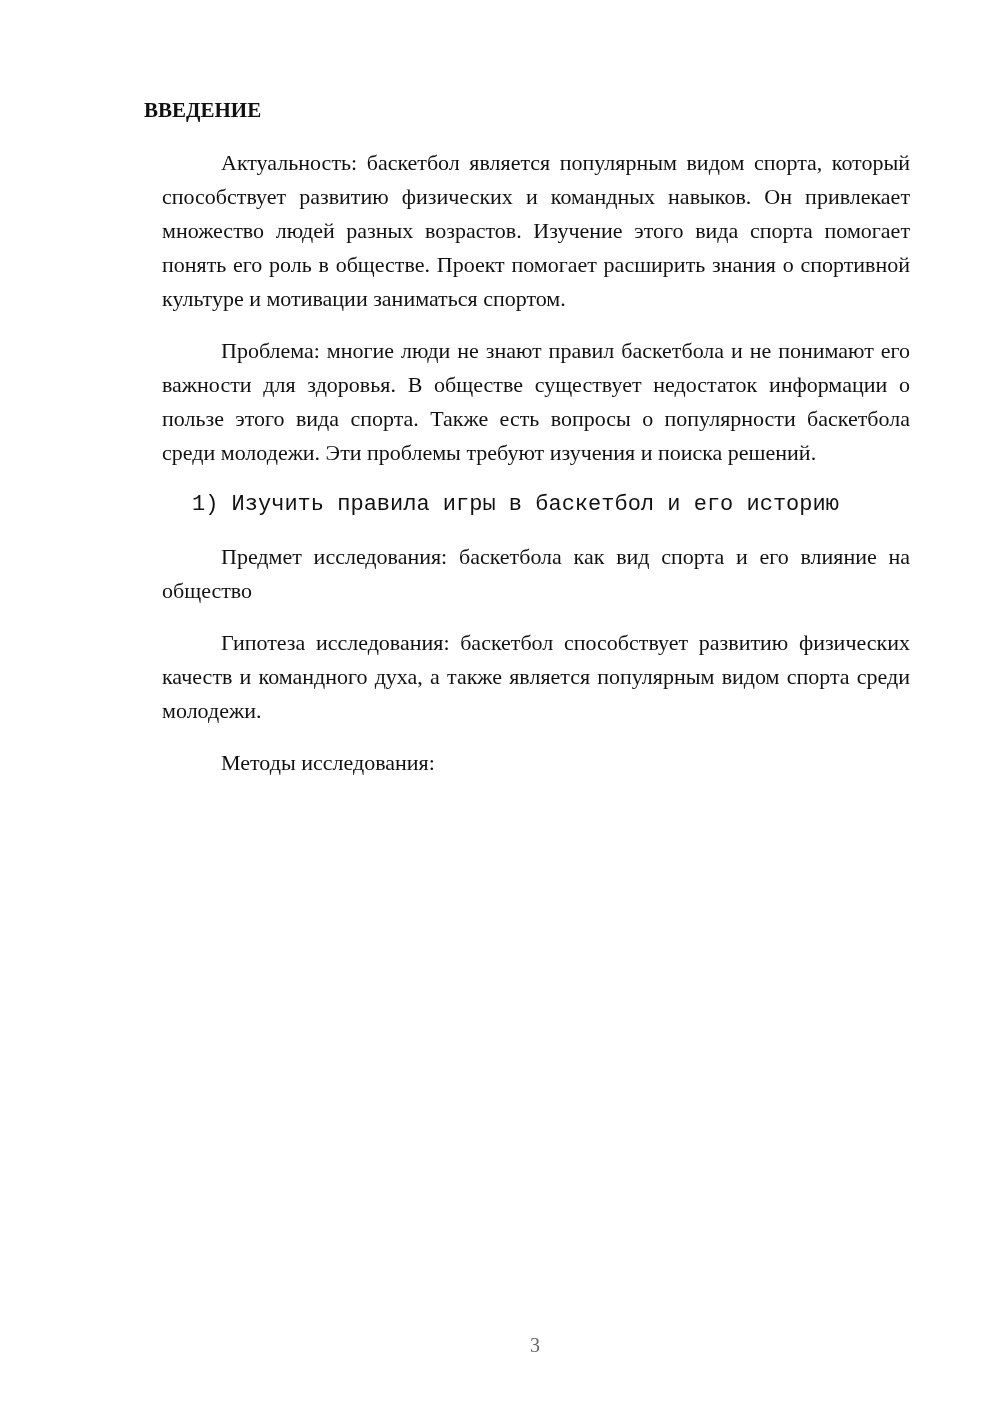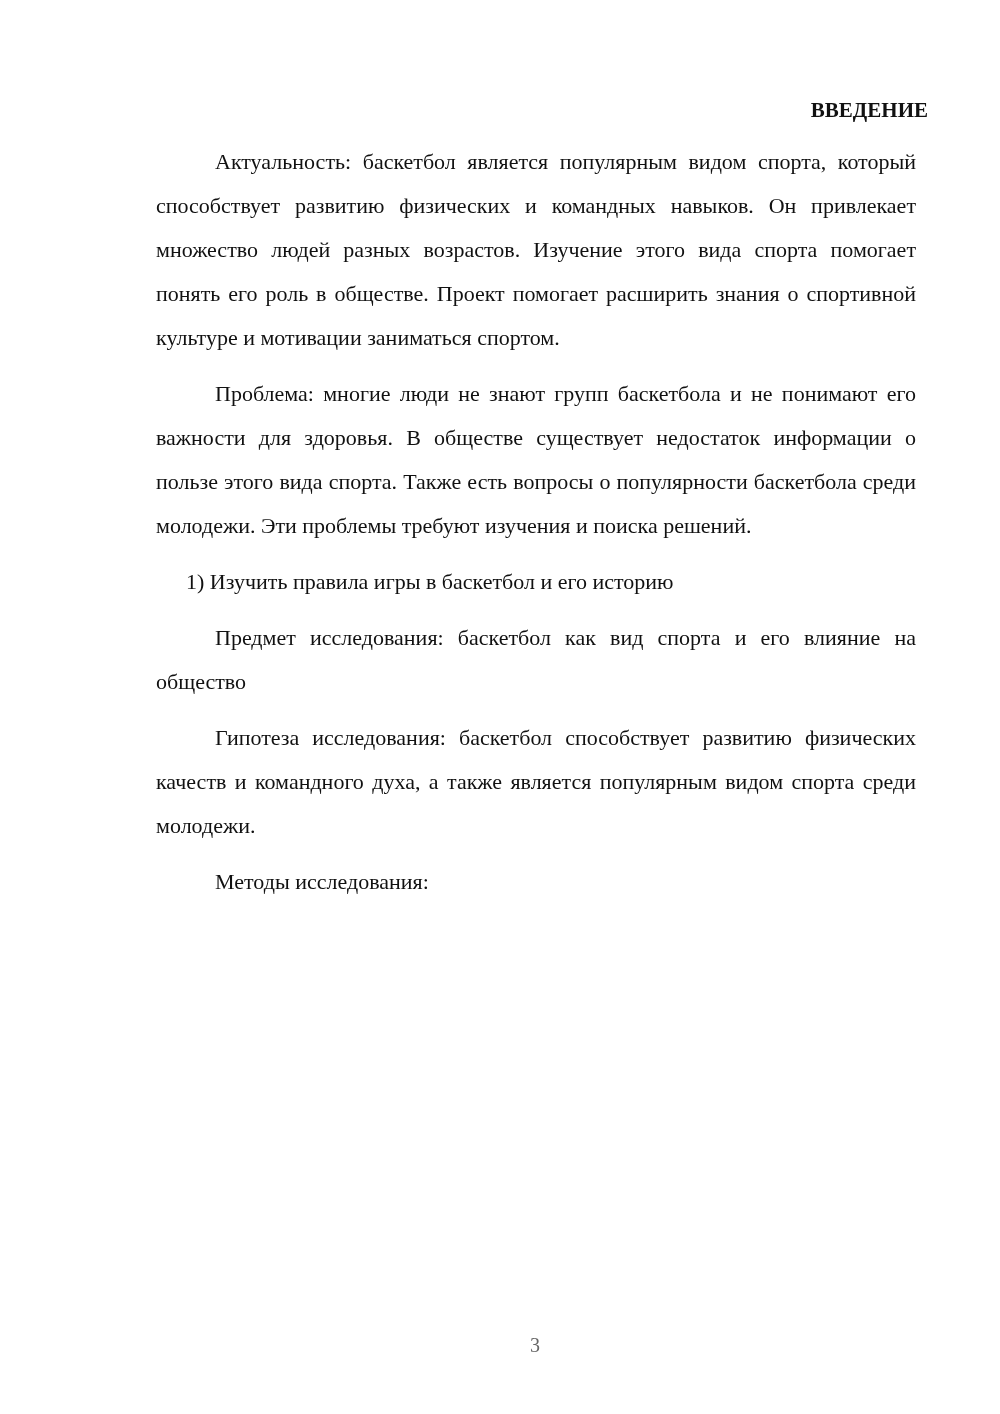--- a/index.html
+++ b/index.html
@@ -15,42 +15,43 @@
       font-family: "Liberation Serif", "DejaVu Serif", serif;
       color: #111111;
     }
     .page {
       position: absolute;
       left: 144px;
       top: 93px;
       width: 784px;
     }
     .title {
-      text-align: right;
+      text-align: left;
       font-weight: bold;
       font-size: 21px;
       line-height: 35px;
       margin: 0 0 0 0;
       padding-left: 0px;
     }
     p {
-      margin: 12px;
+      margin: 18px;
       font-size: 22px;
-      line-height: 44px;
+      line-height: 34px;
       text-align: justify;
       text-align-last: left;
     }
     .indent {
       text-indent: 59px;
     }
     .gap {
       margin-top: 11px;
     }
     .list-item {
       text-indent: 30px;
+      font-family: Liberation Mono, monospace;
     }
     .page-number {
       position: absolute;
       left: 0;
       width: 1000px;
       top: 1334px;
       text-align: center;
       font-family: "Liberation Serif", serif;
       font-size: 20px;
       color: #666666;
@@ -59,29 +60,29 @@
     }
   </style>
 </head>
 <body>
 
 <div class="page">
   <div class="title">ВВЕДЕНИЕ</div>
 
   <p class="indent">Актуальность: баскетбол является популярным видом спорта, который способствует развитию физических и командных навыков. Он привлекает множество людей разных возрастов. Изучение этого вида спорта помогает понять его роль в обществе. Проект помогает расширить знания о спортивной культуре и мотивации заниматься спортом.</p>
 
-  <p class="indent gap">Проблема: многие люди не знают групп баскетбола и не понимают его важности для здоровья. В обществе существует недостаток информации о пользе этого вида спорта. Также есть вопросы о популярности баскетбола среди молодежи. Эти проблемы требуют изучения и поиска решений.</p>
+  <p class="indent gap">Проблема: многие люди не знают правил баскетбола и не понимают его важности для здоровья. В обществе существует недостаток информации о пользе этого вида спорта. Также есть вопросы о популярности баскетбола среди молодежи. Эти проблемы требуют изучения и поиска решений.</p>
 
 
 
   <div>
     <p class="list-item gap">1) Изучить правила игры в баскетбол и его историю</p>
   </div>
 
 
-  <p class="indent gap">Предмет исследования: баскетбол как вид спорта и его влияние на общество</p>
+  <p class="indent gap">Предмет исследования: баскетбола как вид спорта и его влияние на общество</p>
 
   <p class="indent gap">Гипотеза исследования: баскетбол способствует развитию физических качеств и командного духа, а также является популярным видом спорта среди молодежи.</p>
 
   <p class="indent gap">Методы исследования:</p>
 </div>
 
 <div class="page-number">3</div>
 
 </body></html>

